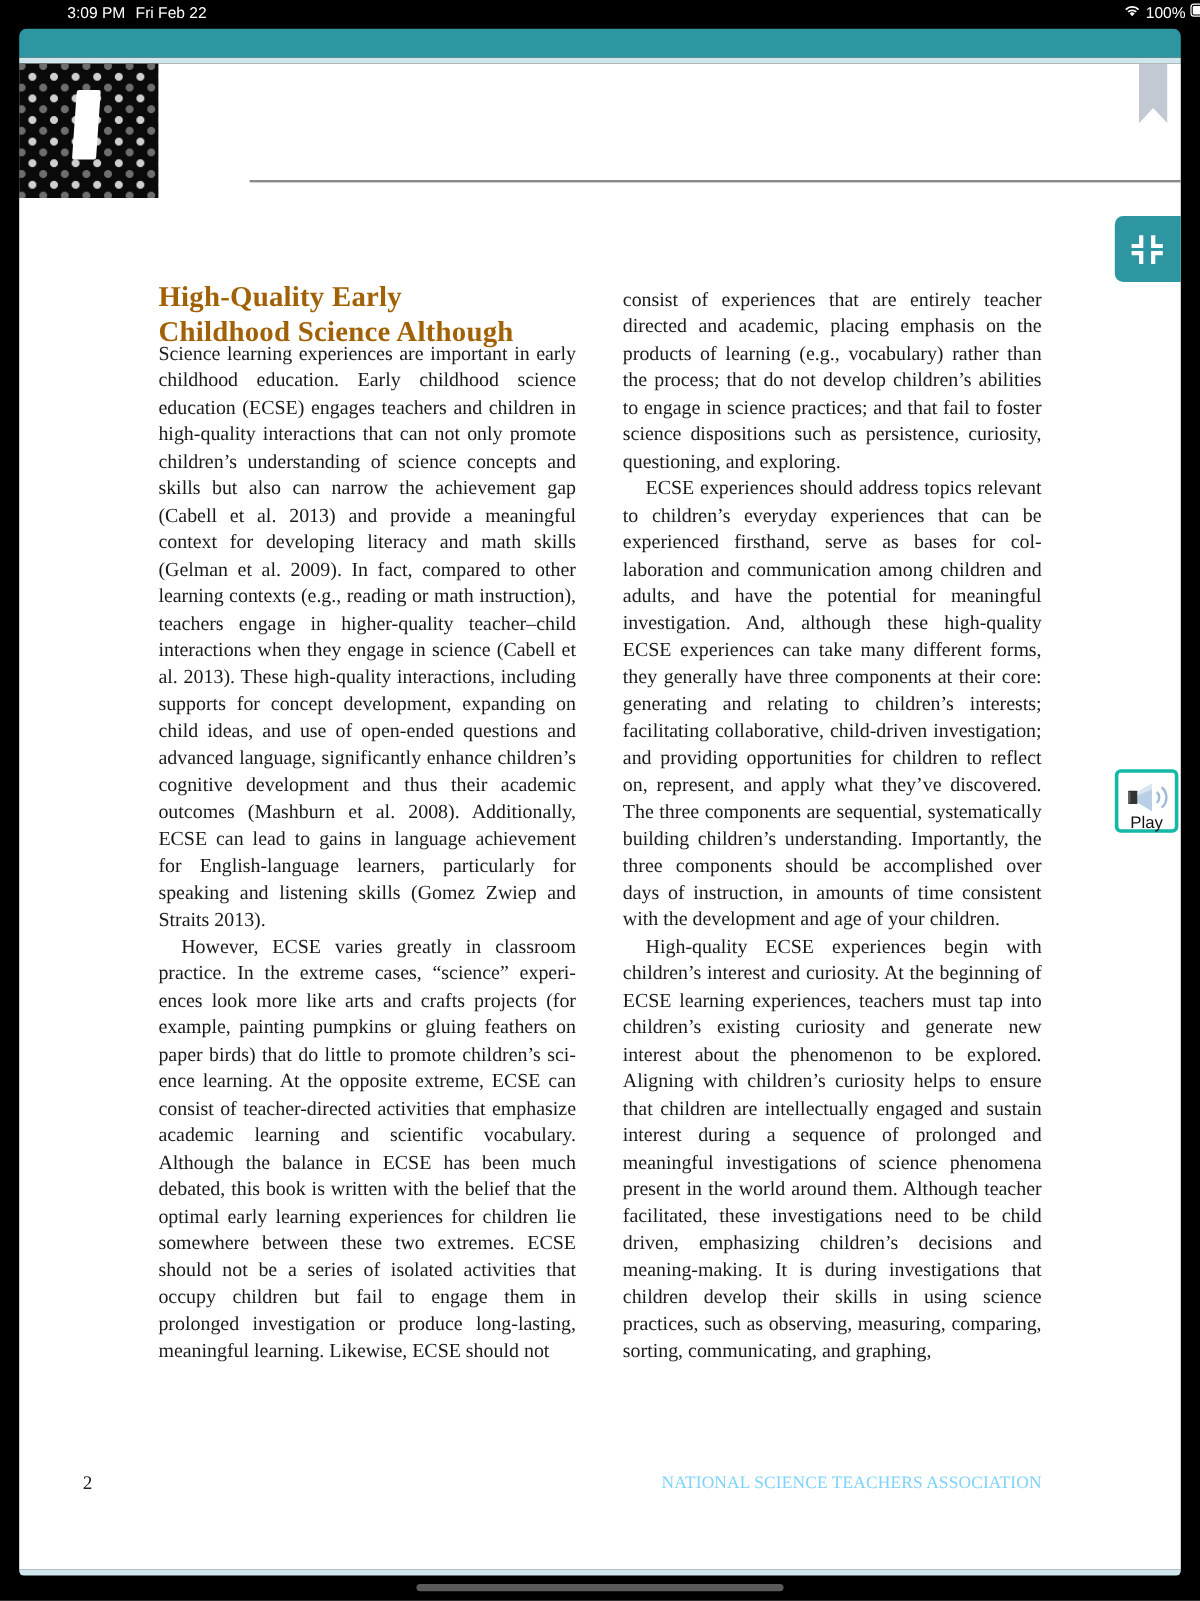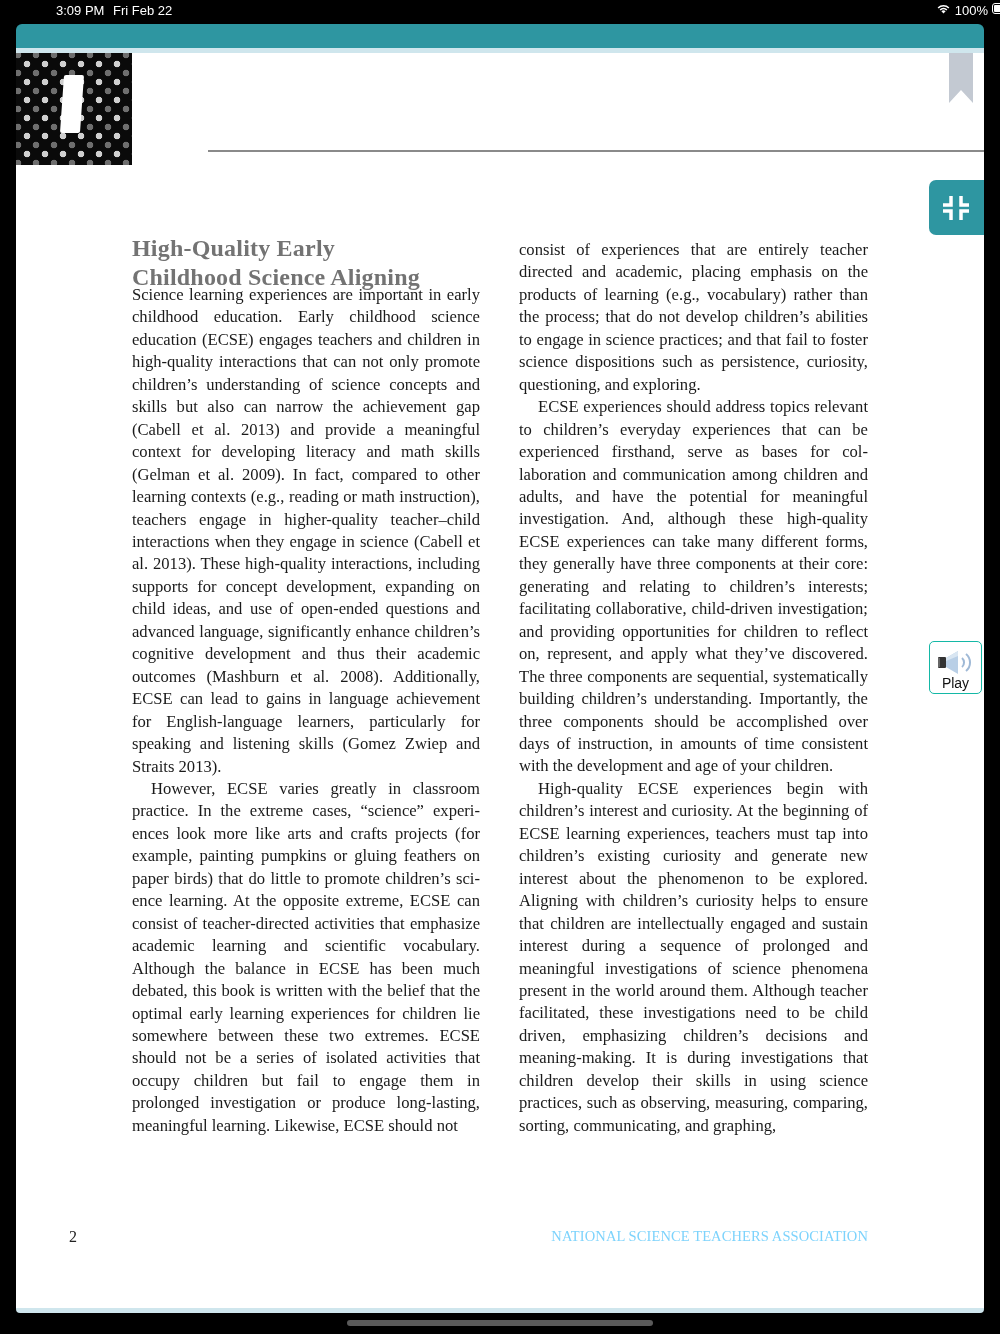--- a/index.html
+++ b/index.html
@@ -17,29 +17,29 @@
   .page-bottom-strip { position:absolute; left:16px; top:1308px; width:968px; height:5px; background:#cfe6ed; border-radius:0 0 4px 4px; }
   .home-indicator { position:absolute; left:347px; top:1320px; width:306px; height:6px; border-radius:3px; background:#5a5a5a; }
   .chapter-badge { position:absolute; left:16px; top:53px; width:116px; height:112px; background:#0a0a0a;
     background-image: radial-gradient(circle, #cfcfcf 3px, transparent 3.6px), radial-gradient(circle, #6e6e6e 3px, transparent 3.6px);
     background-size: 18px 18px, 18px 18px; background-position: 2px 2px, 11px 11px; overflow:hidden; }
   .chapter-num { position:absolute; left:46px; top:22px; width:20px; height:58px; background:#fff; transform:skewX(-4deg); border-radius:2px; }
   .rule { position:absolute; left:208px; top:150px; width:776px; height:2px; background:#8a8a8a; }
   .bookmark { position:absolute; left:949px; top:53px; width:24px; height:50px; background:#c3c9d2; clip-path:polygon(0 0,100% 0,100% 100%,50% 74%,0 100%); }
   .collapse-btn { position:absolute; left:929px; top:180px; width:55px; height:55px; background:#2e96a1; border-radius:7px 0 0 7px; cursor:pointer; }
   .collapse-btn svg { position:absolute; left:12px; top:14px; }
-  .play-btn { position:absolute; left:929px; top:641px; width:53px; height:53px; background:#fff; border:1px solid #14b8a6; border-radius:5px; box-sizing:border-box; cursor:pointer; }
+  .play-btn { position:absolute; left:929px; top:641px; width:53px; height:53px; background:#fff; border:3px solid #14b8a6; border-radius:5px; box-sizing:border-box; cursor:pointer; }
   .play-btn svg { position:absolute; left:7px; top:8px; }
   .play-label { position:absolute; left:0; width:100%; top:33px; text-align:center; font-family:"Liberation Sans", sans-serif; font-size:14px; color:#111; }
   .col { position:absolute; color:#1a1a1a; font-size:16.6px; line-height:22.45px; text-align:justify; hyphens:manual; }
   .col-left { left:132px; top:284px; width:348px; }
   .col-right { left:519px; top:239px; width:349px; }
   .col p { margin:0; }
   .col p.indent { text-indent:19px; }
-  .heading { position:absolute; left:132px; top:218px; width:380px; font-size:24px; line-height:29px; font-weight:bold; color:#737373; letter-spacing:0.2px; }
+  .heading { position:absolute; left:132px; top:218px; width:380px; font-size:24px; line-height:29px; font-weight:bold; color:#a16207; letter-spacing:0.2px; }
   .heading span { display:block; }
   .folio { position:absolute; left:69px; top:1228px; font-size:16px; color:#222; }
   .running-foot { position:absolute; left:519px; top:1228px; width:349px; text-align:right; font-size:14.5px; color:#7dd3fc; letter-spacing:0.1px; }
 </style>
 </head>
 <body>
 
 <div class="statusbar">
   <span class="time">3:09 PM</span>
   <span class="date">Fri Feb 22</span>
@@ -86,21 +86,21 @@
     <path d="M9 8 L21 1 V24 L9 17 Z" fill="#b9cfe6"></path>
     <path d="M9 8 L21 1 V6 L9 11 Z" fill="#d9e6f2"></path>
     <path d="M25 8 A6 6 0 0 1 25 17" fill="none" stroke="#9fb9d6" stroke-width="2"></path>
     <path d="M29 4 A11 11 0 0 1 29 21" fill="none" stroke="#9fb9d6" stroke-width="2"></path>
   </svg>
   <div class="play-label">Play</div>
 </div>
 
 <h1 class="heading">
   <span>High-Quality Early</span>
-  <span>Childhood Science Aligning</span>
+  <span>Childhood Science Although</span>
 </h1>
 
 <div class="col col-left">
   <p>Science learning experiences are important in early childhood education. Early childhood sci­ence education (ECSE) engages teachers and children in high-quality interactions that can not only promote children’s understanding of science concepts and skills but also can narrow the achievement gap (Cabell et al. 2013) and provide a meaningful context for developing literacy and math skills (Gelman et al. 2009). In fact, compared to other learning contexts (e.g., reading or math instruction), teachers engage in higher-quality teacher–child interactions when they engage in science (Cabell et al. 2013). These high-quality interactions, including supports for concept development, expanding on child ideas, and use of open-ended questions and advanced language, significantly enhance children’s cog­nitive development and thus their academic outcomes (Mashburn et al. 2008). Additionally, ECSE can lead to gains in language achievement for English-language learners, particularly for speaking and listening skills (Gomez Zwiep and Straits 2013).</p>
   <p class="indent">However, ECSE varies greatly in classroom practice. In the extreme cases, “science” experi­ences look more like arts and crafts projects (for example, painting pumpkins or gluing feathers on paper birds) that do little to promote children’s sci­ence learning. At the opposite extreme, ECSE can consist of teacher-directed activities that empha­size academic learning and scientific vocabulary. Although the balance in ECSE has been much debated, this book is written with the belief that the optimal early learning experiences for chil­dren lie somewhere between these two extremes. ECSE should not be a series of isolated activities that occupy children but fail to engage them in prolonged investigation or produce long-lasting, meaningful learning. Likewise, ECSE should not</p>
 </div>
 
 <div class="col col-right">
   <p>consist of experiences that are entirely teacher directed and academic, placing emphasis on the products of learning (e.g., vocabulary) rather than the process; that do not develop children’s abilities to engage in science practices; and that fail to foster science dispositions such as persistence, curiosity, questioning, and exploring.</p>
   <p class="indent">ECSE experiences should address topics rel­evant to children’s everyday experiences that can be experienced firsthand, serve as bases for col­laboration and communication among children and adults, and have the potential for meaningful investigation. And, although these high-quality ECSE experiences can take many different forms, they generally have three components at their core: generating and relating to children’s inter­ests; facilitating collaborative, child-driven inves­tigation; and providing opportunities for children to reflect on, represent, and apply what they’ve discovered. The three components are sequential, systematically building children’s understand­ing. Importantly, the three components should be accomplished over days of instruction, in amounts of time consistent with the development and age of your children.</p>

